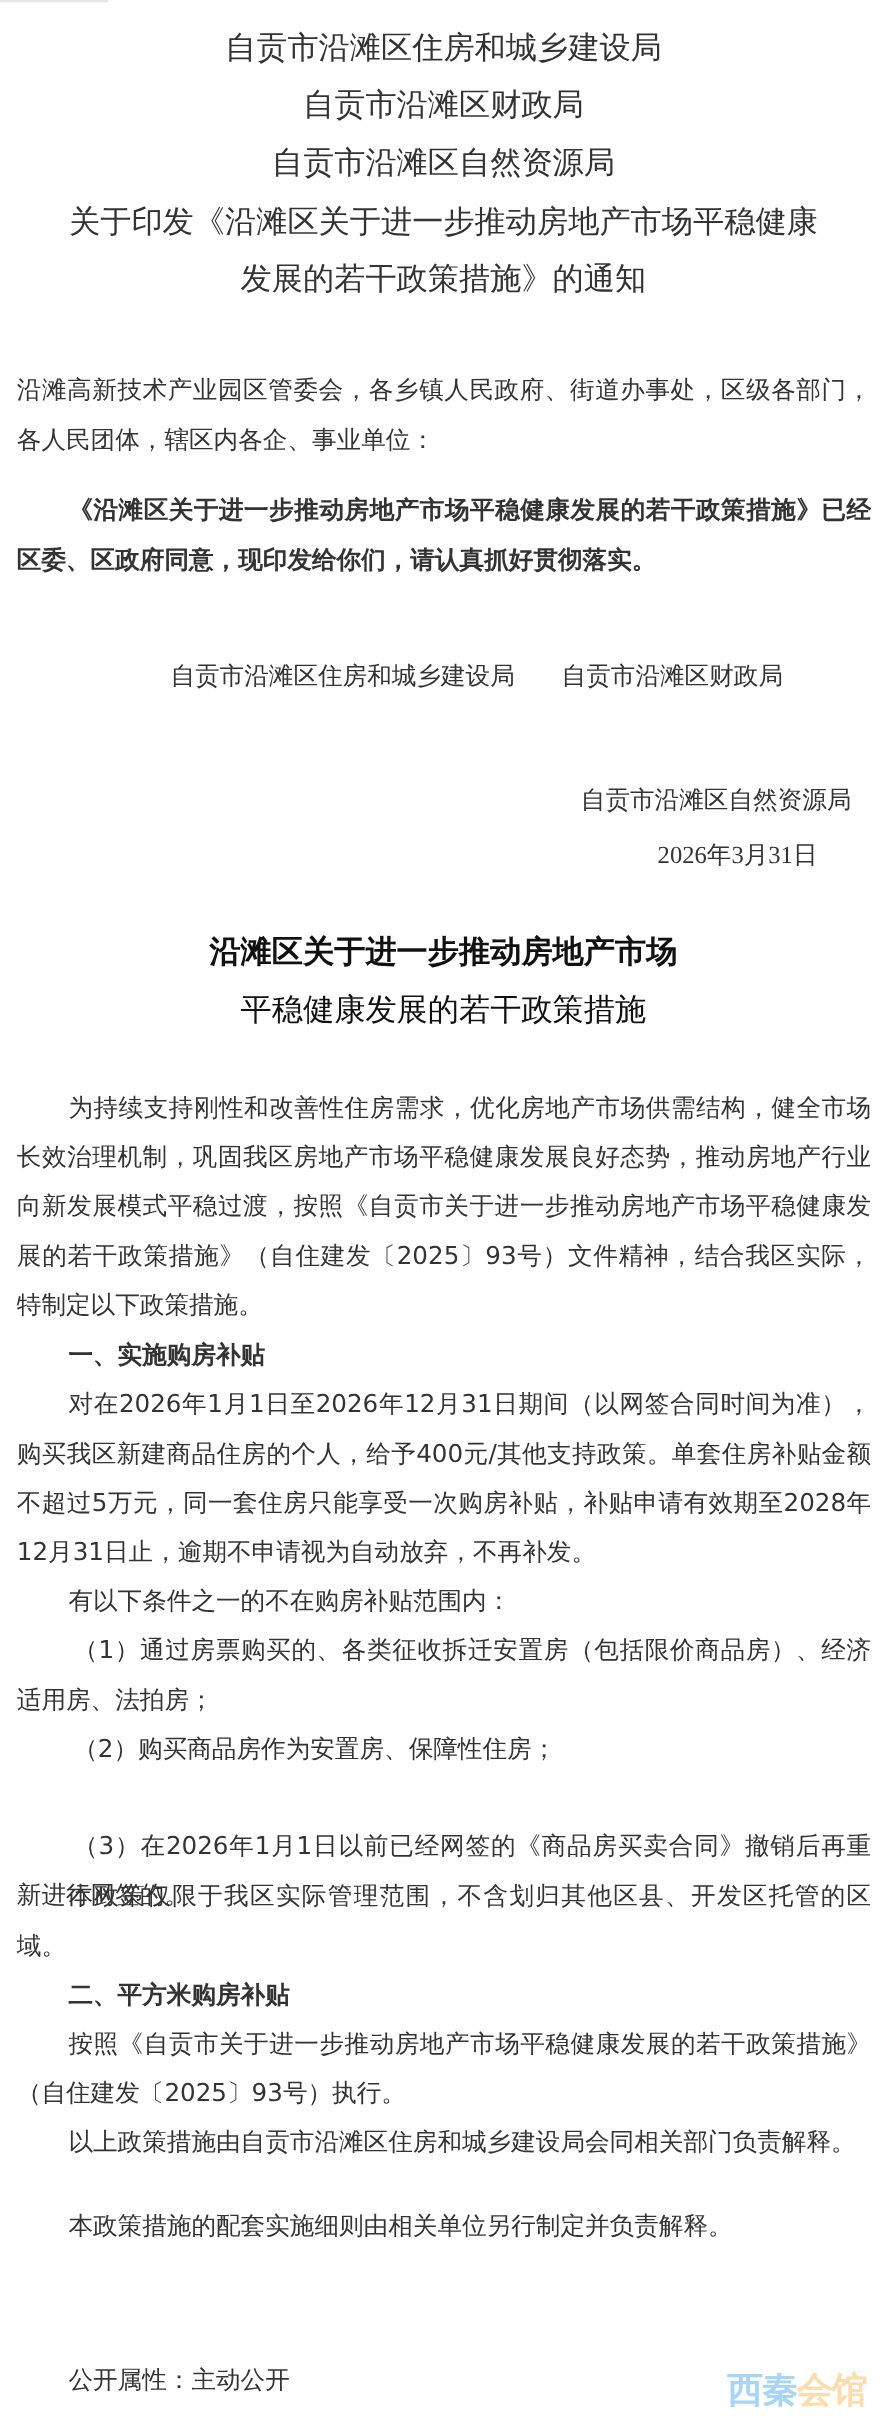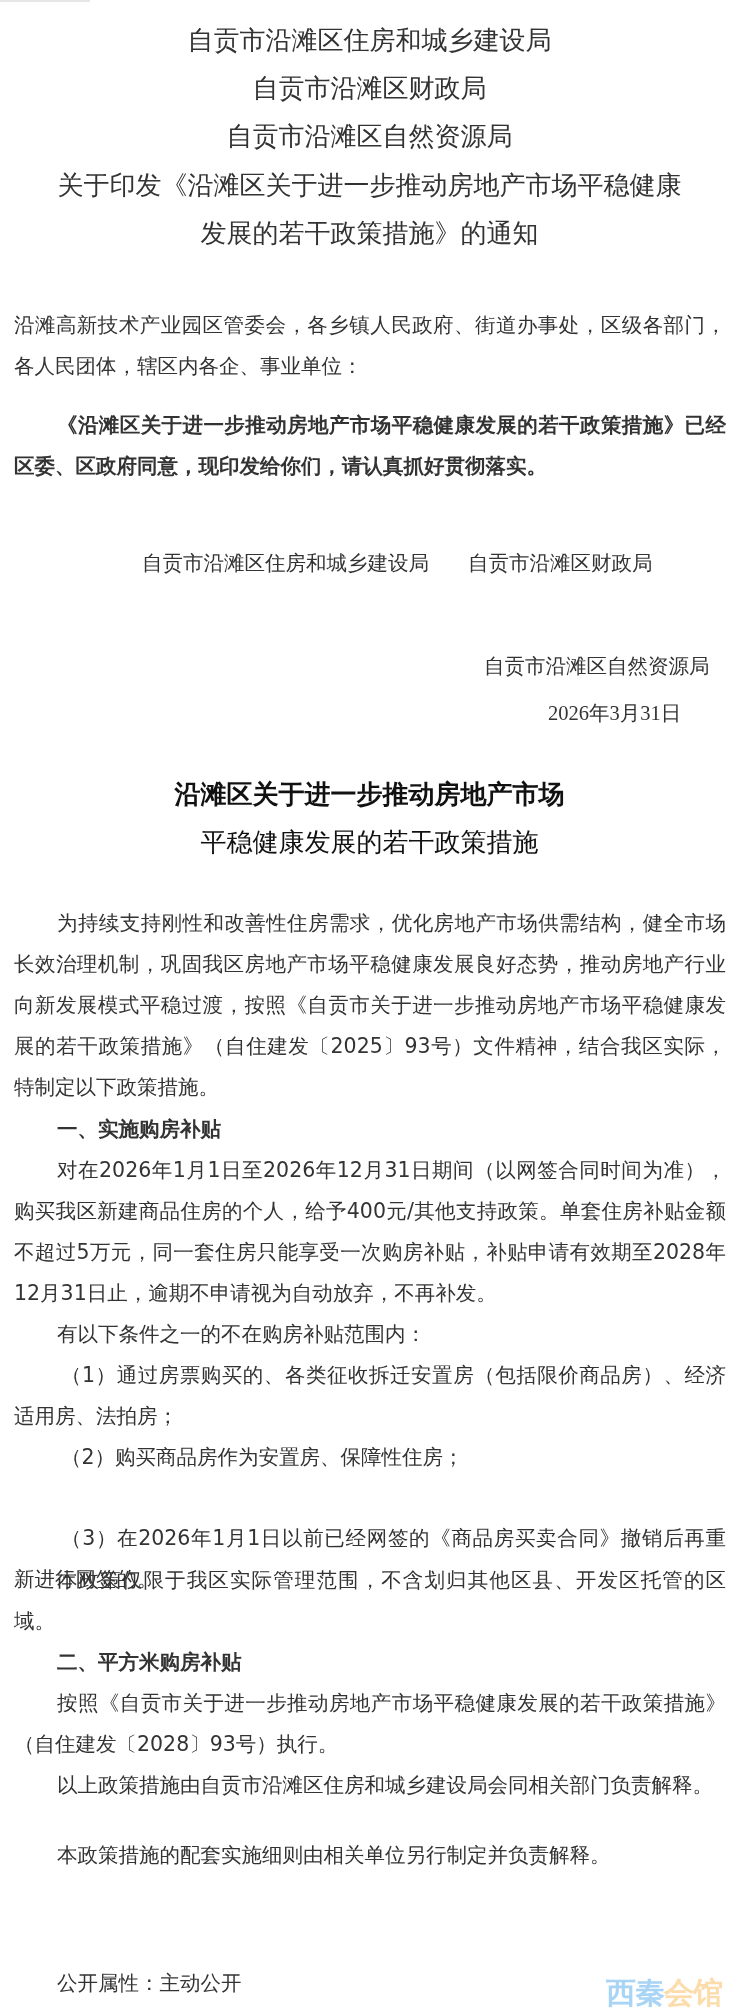--- a/index.html
+++ b/index.html
@@ -62,21 +62,21 @@
 
   <div class="p ind" style="top:903px;">为持续支持刚性和改善性住房需求，优化房地产市场供需结构，健全市场长效治理机制，巩固我区房地产市场平稳健康发展良好态势，推动房地产行业向新发展模式平稳过渡，按照《自贡市关于进一步推动房地产市场平稳健康发展的若干政策措施》（自住建发〔2025〕93号）文件精神，结合我区实际，特制定以下政策措施。</div>
   <div class="p ind bold" style="top:1109px;">一、实施购房补贴</div>
   <div class="p ind" style="top:1150px;">对在2026年1月1日至2026年12月31日期间（以网签合同时间为准），购买我区新建商品住房的个人，给予400元/其他支持政策。单套住房补贴金额不超过5万元，同一套住房只能享受一次购房补贴，补贴申请有效期至2028年12月31日止，逾期不申请视为自动放弃，不再补发。</div>
   <div class="p ind" style="top:1314px;">有以下条件之一的不在购房补贴范围内：</div>
   <div class="p ind2" style="top:1355px;">（1）通过房票购买的、各类征收拆迁安置房（包括限价商品房）、经济适用房、法拍房；</div>
   <div class="p ind2" style="top:1437px;">（2）购买商品房作为安置房、保障性住房；</div>
   <div class="p ind2" style="top:1518px;">（3）在2026年1月1日以前已经网签的《商品房买卖合同》撤销后再重新进行网签的。</div>
   <div class="p ind" style="top:1560px;">本政策仅限于我区实际管理范围，不含划归其他区县、开发区托管的区域。</div>
   <div class="p ind bold" style="top:1642px;">二、平方米购房补贴</div>
-  <div class="p ind" style="top:1683px;">按照《自贡市关于进一步推动房地产市场平稳健康发展的若干政策措施》（自住建发〔2028〕93号）执行。</div>
+  <div class="p ind" style="top:1683px;">按照《自贡市关于进一步推动房地产市场平稳健康发展的若干政策措施》（自住建发〔2025〕93号）执行。</div>
   <div class="p ind" style="top:1765px;">以上政策措施由自贡市沿滩区住房和城乡建设局会同相关部门负责解释。</div>
   <div class="p ind" style="top:1835px;">本政策措施的配套实施细则由相关单位另行制定并负责解释。</div>
 
   <div class="p ind" style="top:1963px;">公开属性：主动公开</div>
   <div class="watermark">
     <span class="wm-a">西秦</span><span class="wm-b">会馆</span>
   </div>
 </div>
 
 </body></html>

